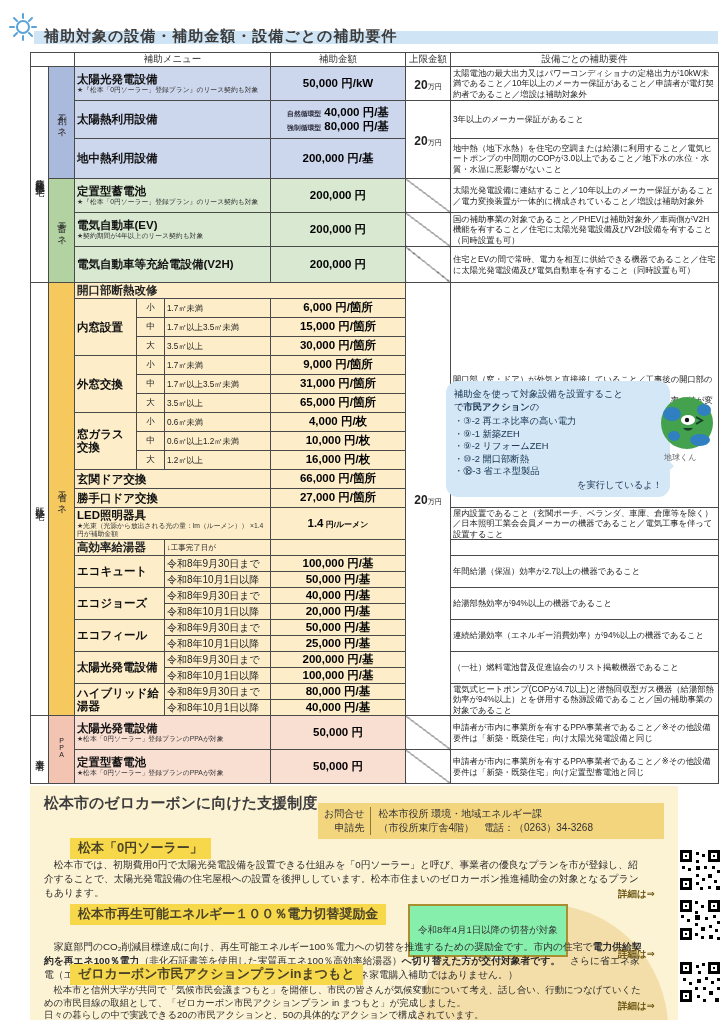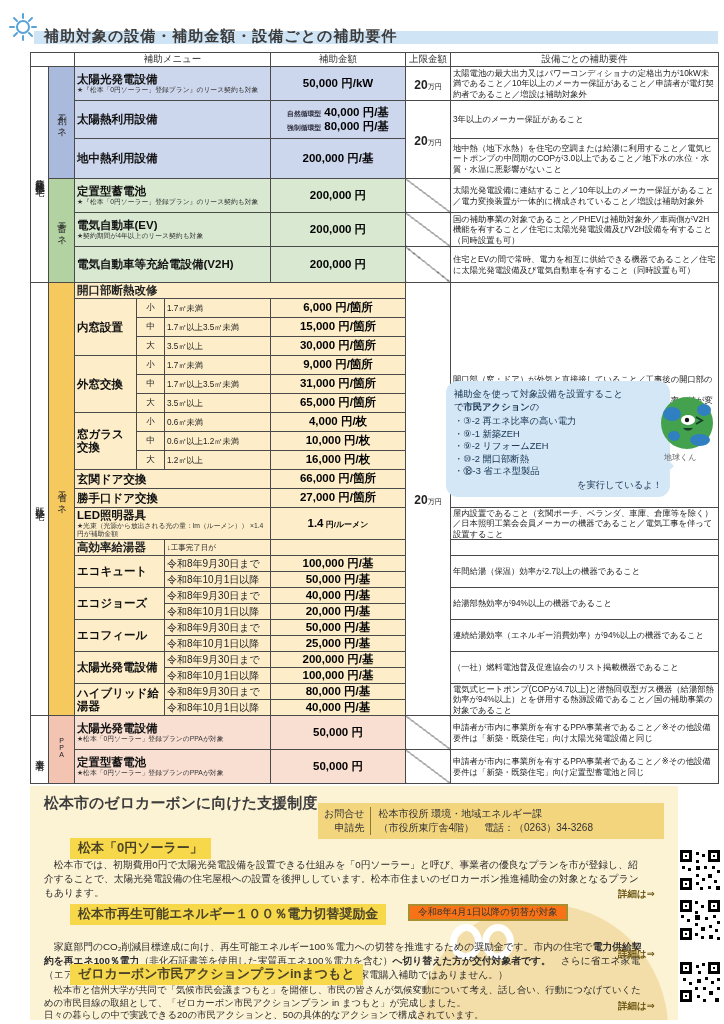--- a/index.html
+++ b/index.html
@@ -52,21 +52,21 @@
   .earth{position:absolute;left:660px;top:396px;z-index:3;}
   .earth-caption{position:absolute;left:664px;top:452px;font-size:8px;color:#6b6b6b;z-index:3;}
   
   .panel{position:absolute;left:30px;top:786px;width:648px;height:234px;background:#fcf2d4;overflow:hidden;}
   .panel-title{position:absolute;left:14px;top:8px;font-size:15px;font-weight:bold;color:#3d3d3d;}
   .contact{position:absolute;left:288px;top:17px;width:346px;background:#f3d57e;display:flex;align-items:center;padding:4px 6px;box-sizing:border-box;}
   .contact .labels{font-size:10px;color:#333;text-align:right;padding-right:6px;border-right:1.5px solid #8c7a3a;line-height:1.4;}
   .contact .addr{font-size:10px;color:#333;padding-left:7px;line-height:1.4;}
   .sec-head{position:absolute;font-size:13px;font-weight:bold;color:#4c4428;background:#f7d84a;padding:1px 8px 2px 8px;}
   .sec-body{position:absolute;font-size:9.8px;line-height:1.42;color:#2b2b2b;width:600px;white-space:pre-line;}
-  .badge{position:absolute;font-size:9.5px;color:#333;background:#f97316;border:2px solid #a98f2f;padding:0 8px;}
+  .badge{position:absolute;font-size:9.5px;color:#333;background:#86efac;border:2px solid #a98f2f;padding:18px 8px;}
   .more{position:absolute;font-size:9.5px;font-weight:bold;color:#6b5510;}
   .wm-circle{position:absolute;left:388px;top:118px;width:250px;height:250px;border-radius:50%;background:rgba(230,193,104,0.40);}
   .wm-eye{position:absolute;width:18px;height:22px;border:7px solid #fff;border-radius:50%;background:transparent;}
   .qr{position:absolute;width:44px;height:44px;}
 </style>
 </head>
 <body>
 
 <div class="title-band"></div>
 <span class="sun-icon">
@@ -334,21 +334,21 @@
     </div>
   </div>
 
   <div class="sec-head" style="left:40px;top:52px;">松本「0円ソーラー」</div>
   <div class="sec-body" style="left:14px;top:72px;">　松本市では、初期費用0円で太陽光発電設備を設置できる仕組みを「0円ソーラー」と呼び、事業者の優良なプランを市が登録し、紹介することで、太陽光発電設備の住宅屋根への設置を後押ししています。松本市住まいのゼロカーボン推進補助金の対象となるプランもあります。</div>
   <div class="more" style="left:588px;top:102px;">詳細は⇒</div>
 
   <div class="sec-head" style="left:40px;top:118px;">松本市再生可能エネルギー１００％電力切替奨励金</div>
   <div class="badge" style="left:378px;top:118px;">令和8年4月1日以降の切替が対象</div>
   <div class="sec-body" style="left:14px;top:140px;">
-    <span>　家庭部門のCO₂削減目標達成に向け、再生可能エネルギー100％電力への切替を推進するための奨励金です。市内の住宅で</span><b>電力供給契約を再エネ100％電力</b><span>（非化石証書等を使用した実質再エネ100％電力を含む）</span><b>へ切り替えた方が交付対象者です。</b><span>　さらに省エネ家電（エアコン、冷蔵庫）を購入すると交付額が加算されます。（※省エネ家電購入補助ではありません。）</span>
+    <span>　家庭部門のCO₂削減目標達成に向け、再生可能エネルギー100％電力への切替を推進するための奨励金です。市内の住宅で</span><b>電力供給契約を再エネ100％電力</b><span>（非化石証書等を使用した実質再エネ100％高効率給湯器）</span><b>へ切り替えた方が交付対象者です。</b><span>　さらに省エネ家電（エアコン、冷蔵庫）を購入すると交付額が加算されます。（※省エネ家電購入補助ではありません。）</span>
   </div>
   <div class="more" style="left:588px;top:162px;">詳細は⇒</div>
 
   <div class="sec-head" style="left:40px;top:178px;">ゼロカーボン市民アクションプランinまつもと</div>
   <div class="sec-body" style="left:14px;top:198px;font-size:9.4px;line-height:1.35;">　松本市と信州大学が共同で「気候市民会議まつもと」を開催し、市民の皆さんが気候変動について考え、話し合い、行動につなげていくための市民目線の取組として、「ゼロカーボン市民アクションプラン in まつもと」が完成しました。
 日々の暮らしの中で実践できる20の市民アクションと、50の具体的なアクションで構成されています。
 みんなでできることから実践していきましょう！</div>
   <div class="more" style="left:588px;top:214px;">詳細は⇒</div>
 </div>
 

